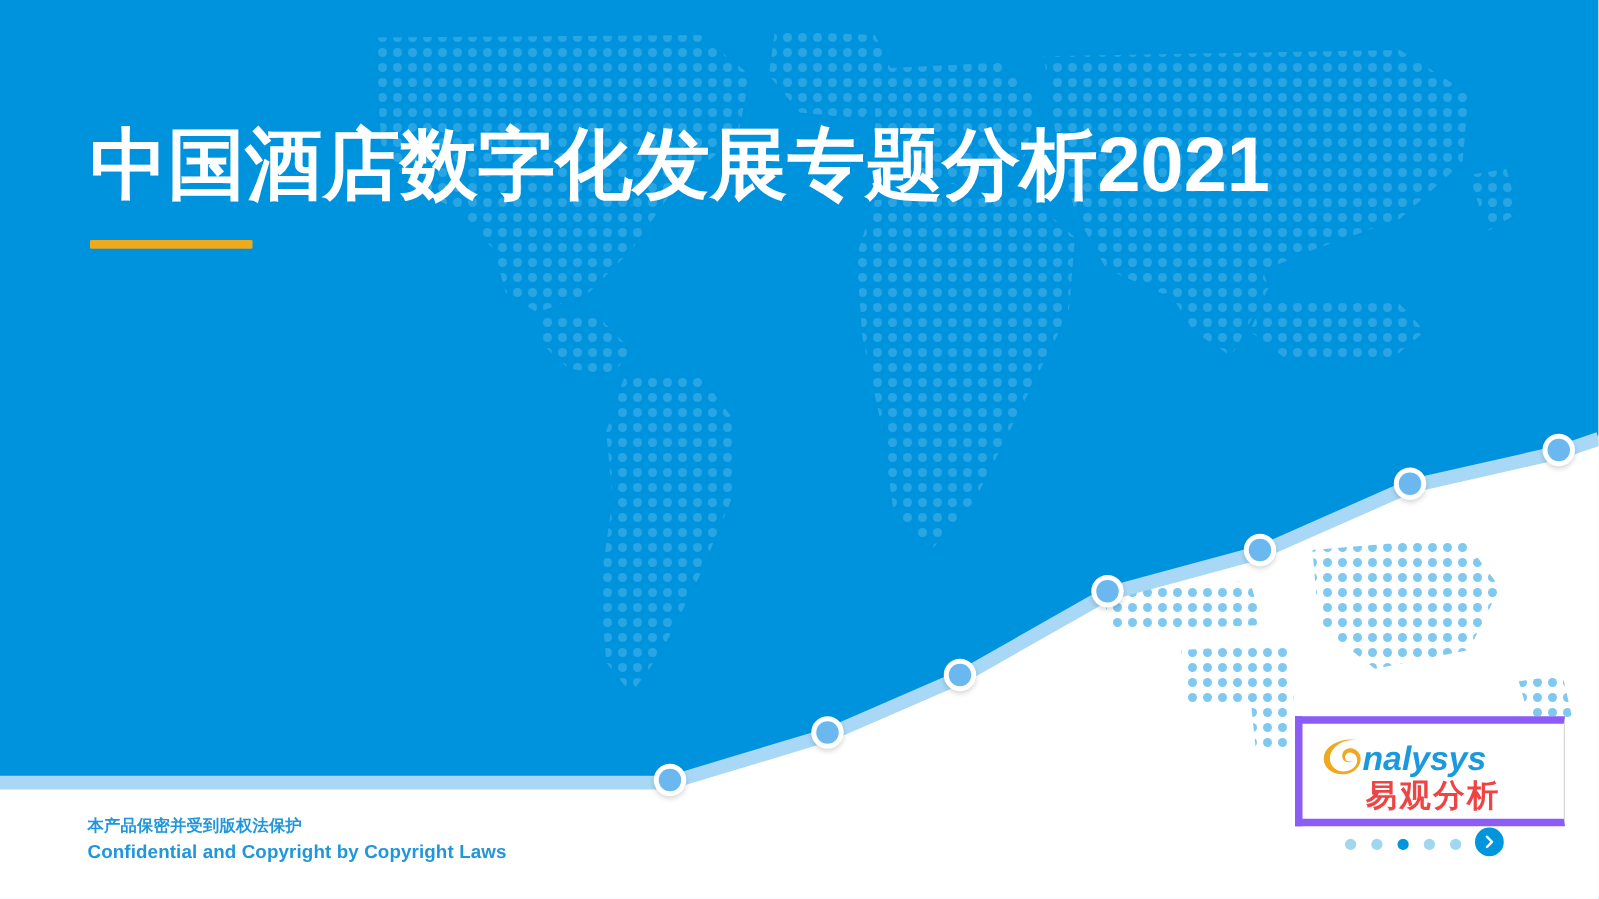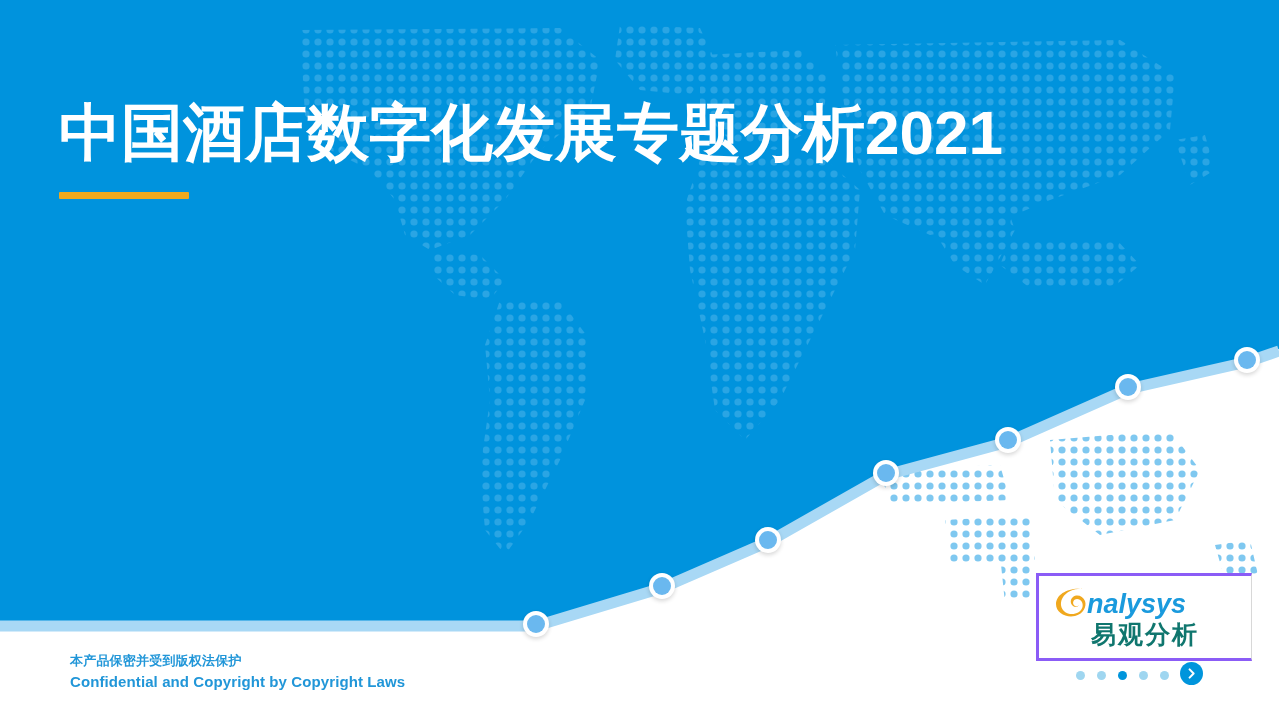--- a/index.html
+++ b/index.html
@@ -72,21 +72,21 @@
     position: absolute;
     left: 4px; top: 4px;
     width: 18px; height: 18px;
     border-radius: 50%;
     background: #6ab8ef;
   }
 
   
   .title-block {
     position: absolute;
-    left: 59px;
+    left: 72px;
     top: 96px;
     z-index: 6;
   }
   .title-text {
     margin: 0;
     font-size: 62px;
     line-height: 74px;
     font-weight: bold;
     color: #ffffff;
     letter-spacing: 0px;
@@ -122,41 +122,41 @@
     letter-spacing: 0.1px;
   }
 
   
   .logo-card {
     position: absolute;
     left: 1036px;
     top: 573px;
     width: 216px;
     height: 88px;
-    border: 3px solid #8b5cf6;
+    border: 6px solid #8b5cf6;
     border-right: 1px solid #d8d8d8;
     background: #ffffff;
     z-index: 6;
     box-sizing: border-box;
   }
   .logo-wordmark {
     position: absolute;
     left: 14px;
     top: 10px;
     width: 176px;
     height: 34px;
   }
   .logo-cn {
     position: absolute;
     left: 0; right: 0;
     top: 42px;
     text-align: center;
     font-size: 25px;
     font-weight: bold;
-    color: #0f766e;
+    color: #ef4444;
     letter-spacing: 2px;
     line-height: 32px;
   }
 
   
   .pager {
     position: absolute;
     left: 1076px;
     top: 664px;
     height: 22px;

